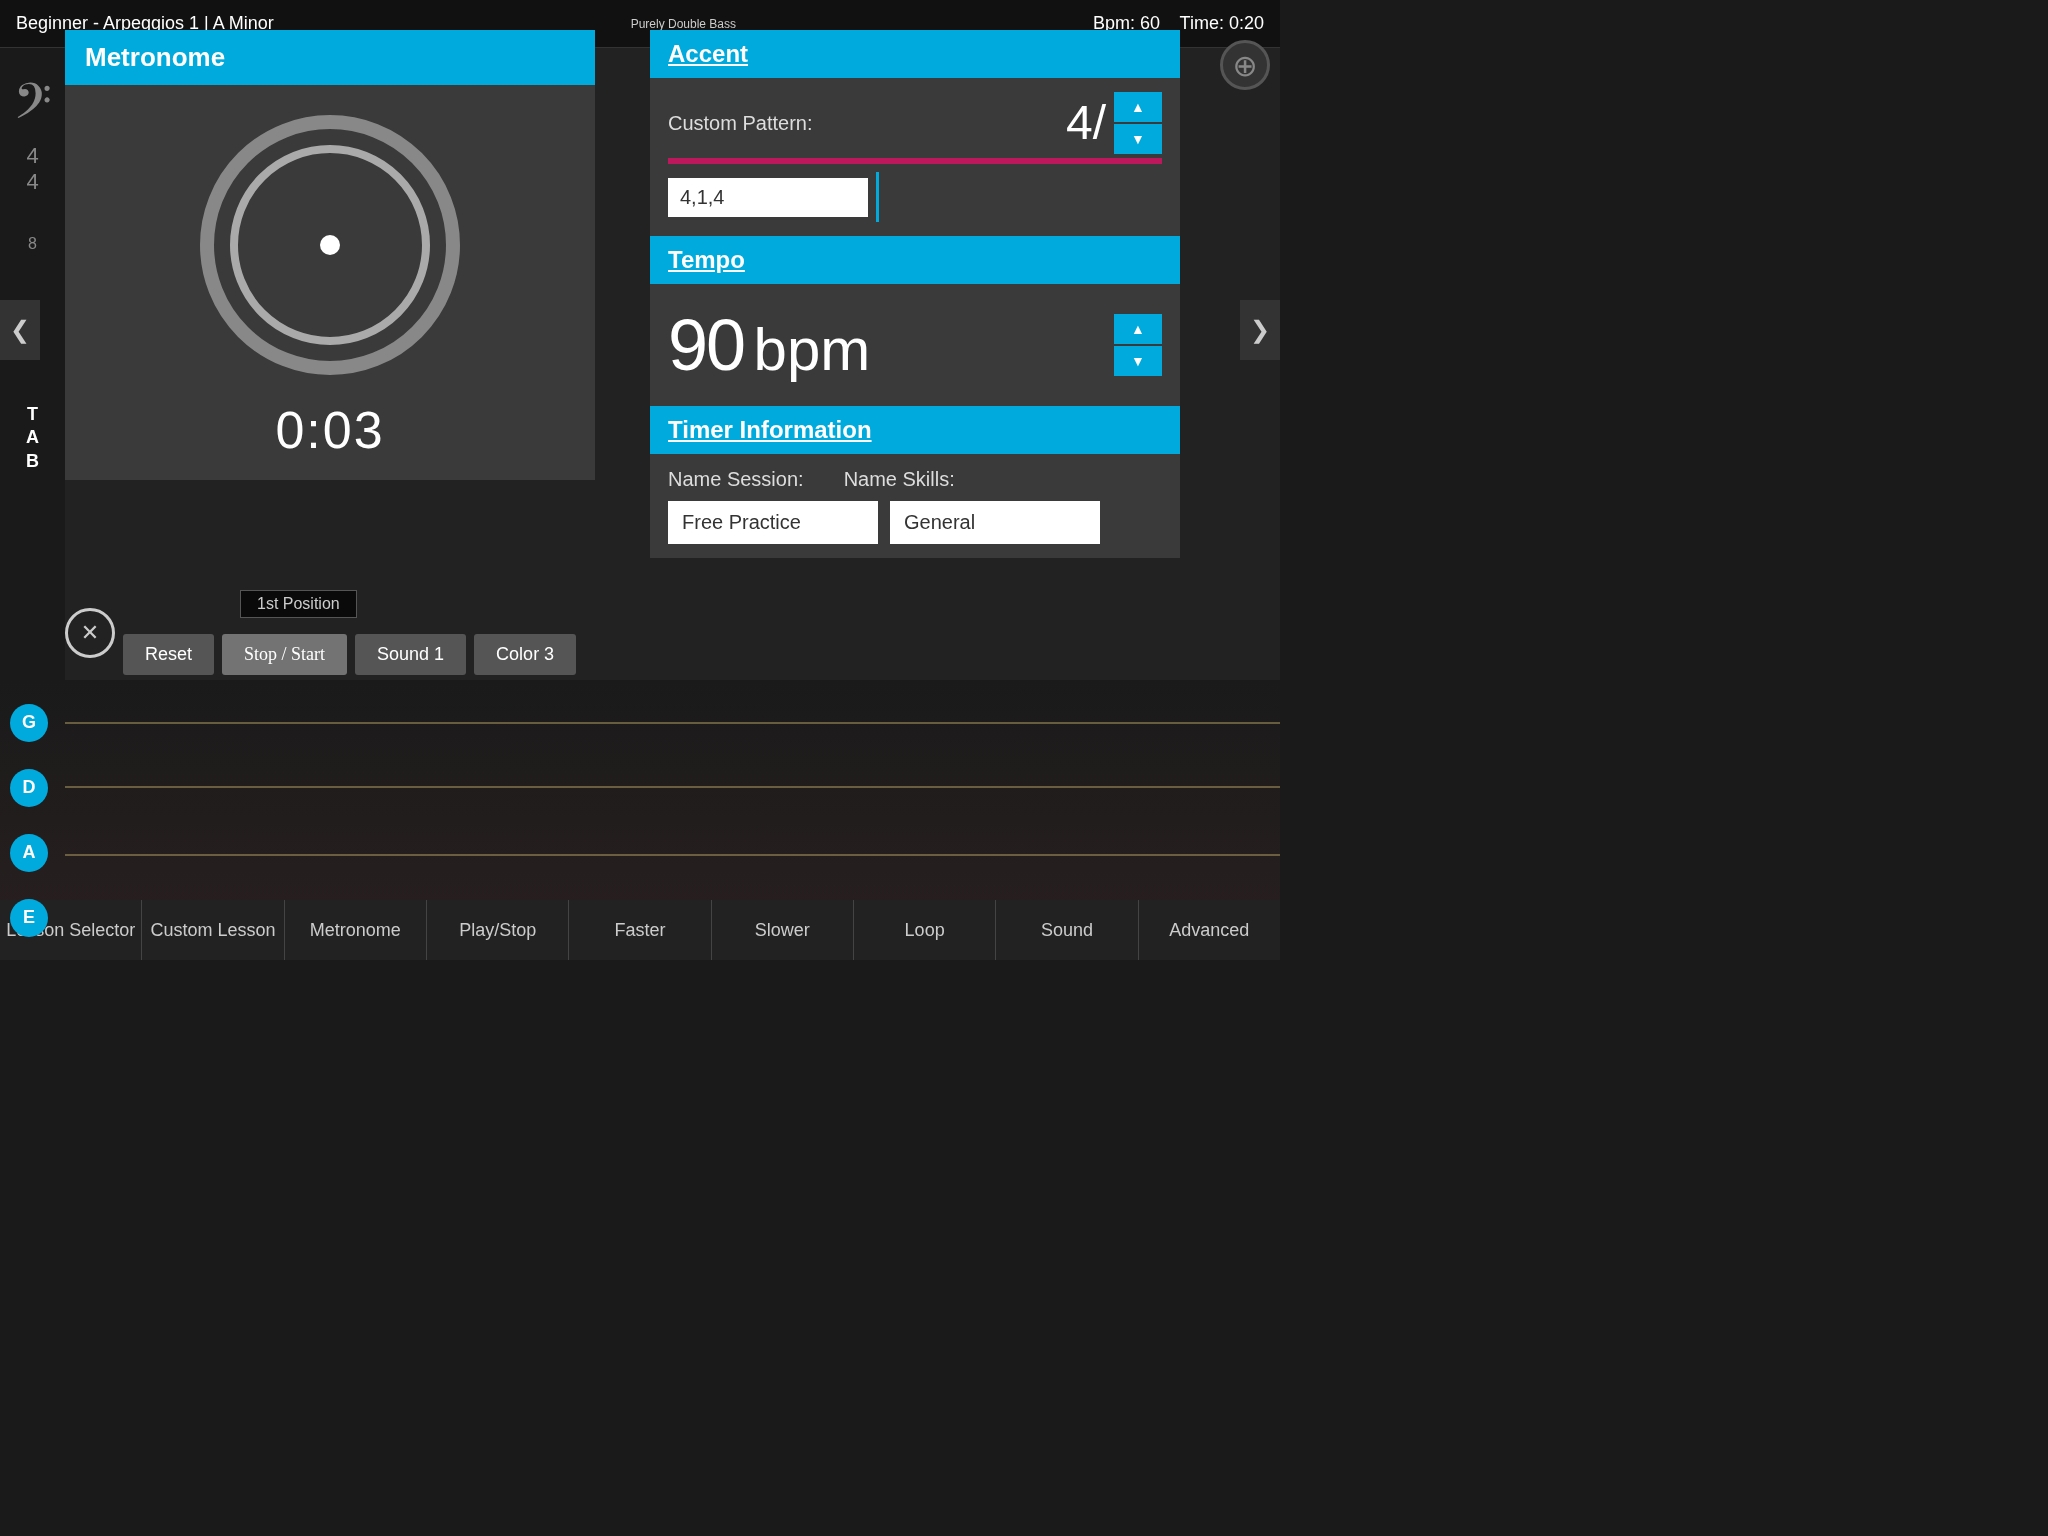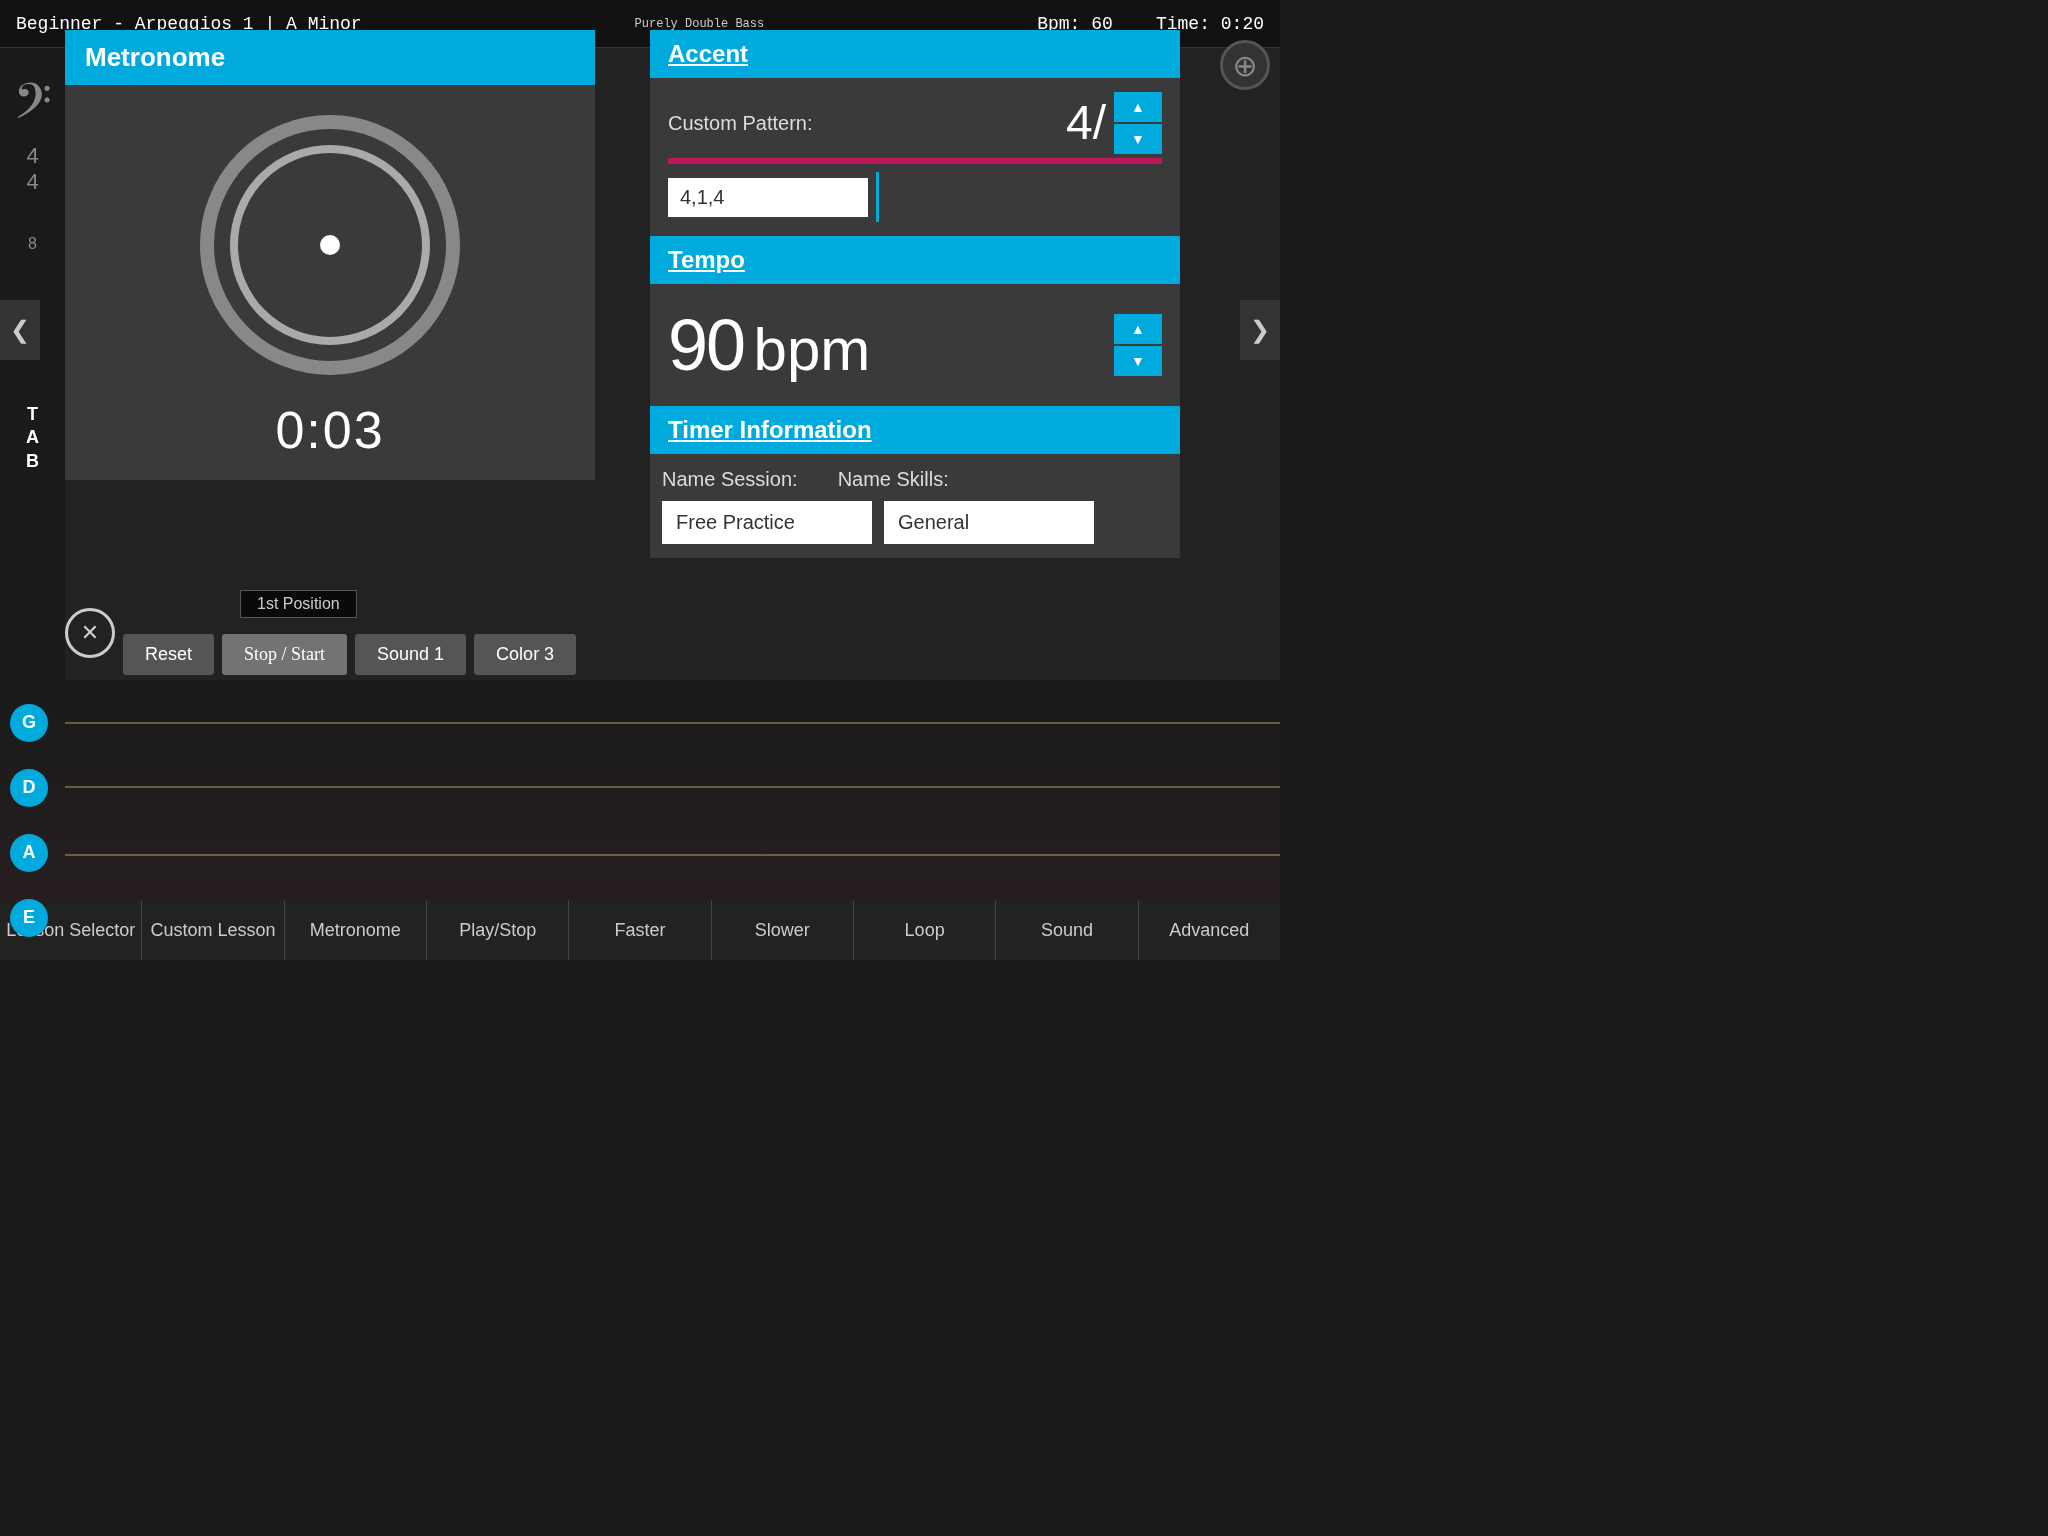--- a/index.html
+++ b/index.html
@@ -15,21 +15,20 @@
     
     #top-bar {
       width: 100%;
       height: 48px;
       background: #111;
       display: flex;
       align-items: center;
       justify-content: space-between;
       padding: 0 16px;
       border-bottom: 1px solid #333;
-      font-family: Liberation Mono, monospace;
     }
     #top-bar .title {
       color: #fff;
       font-size: 18px;
       font-weight: 500;
     }
     #top-bar .logo {
       color: #ccc;
       font-size: 12px;
       text-align: center;
@@ -262,21 +261,21 @@
     .tempo-unit {
       color: #fff;
       font-size: 60px;
       font-weight: 300;
       margin-left: 5px;
     }
 
     
     .timer-content {
       background: #3a3a3a;
-      padding: 14px 12px;
+      padding: 14px 18px;
     }
     .timer-labels-row {
       display: flex;
       gap: 40px;
       margin-bottom: 10px;
     }
     .timer-label {
       color: #ddd;
       font-size: 20px;
     }

